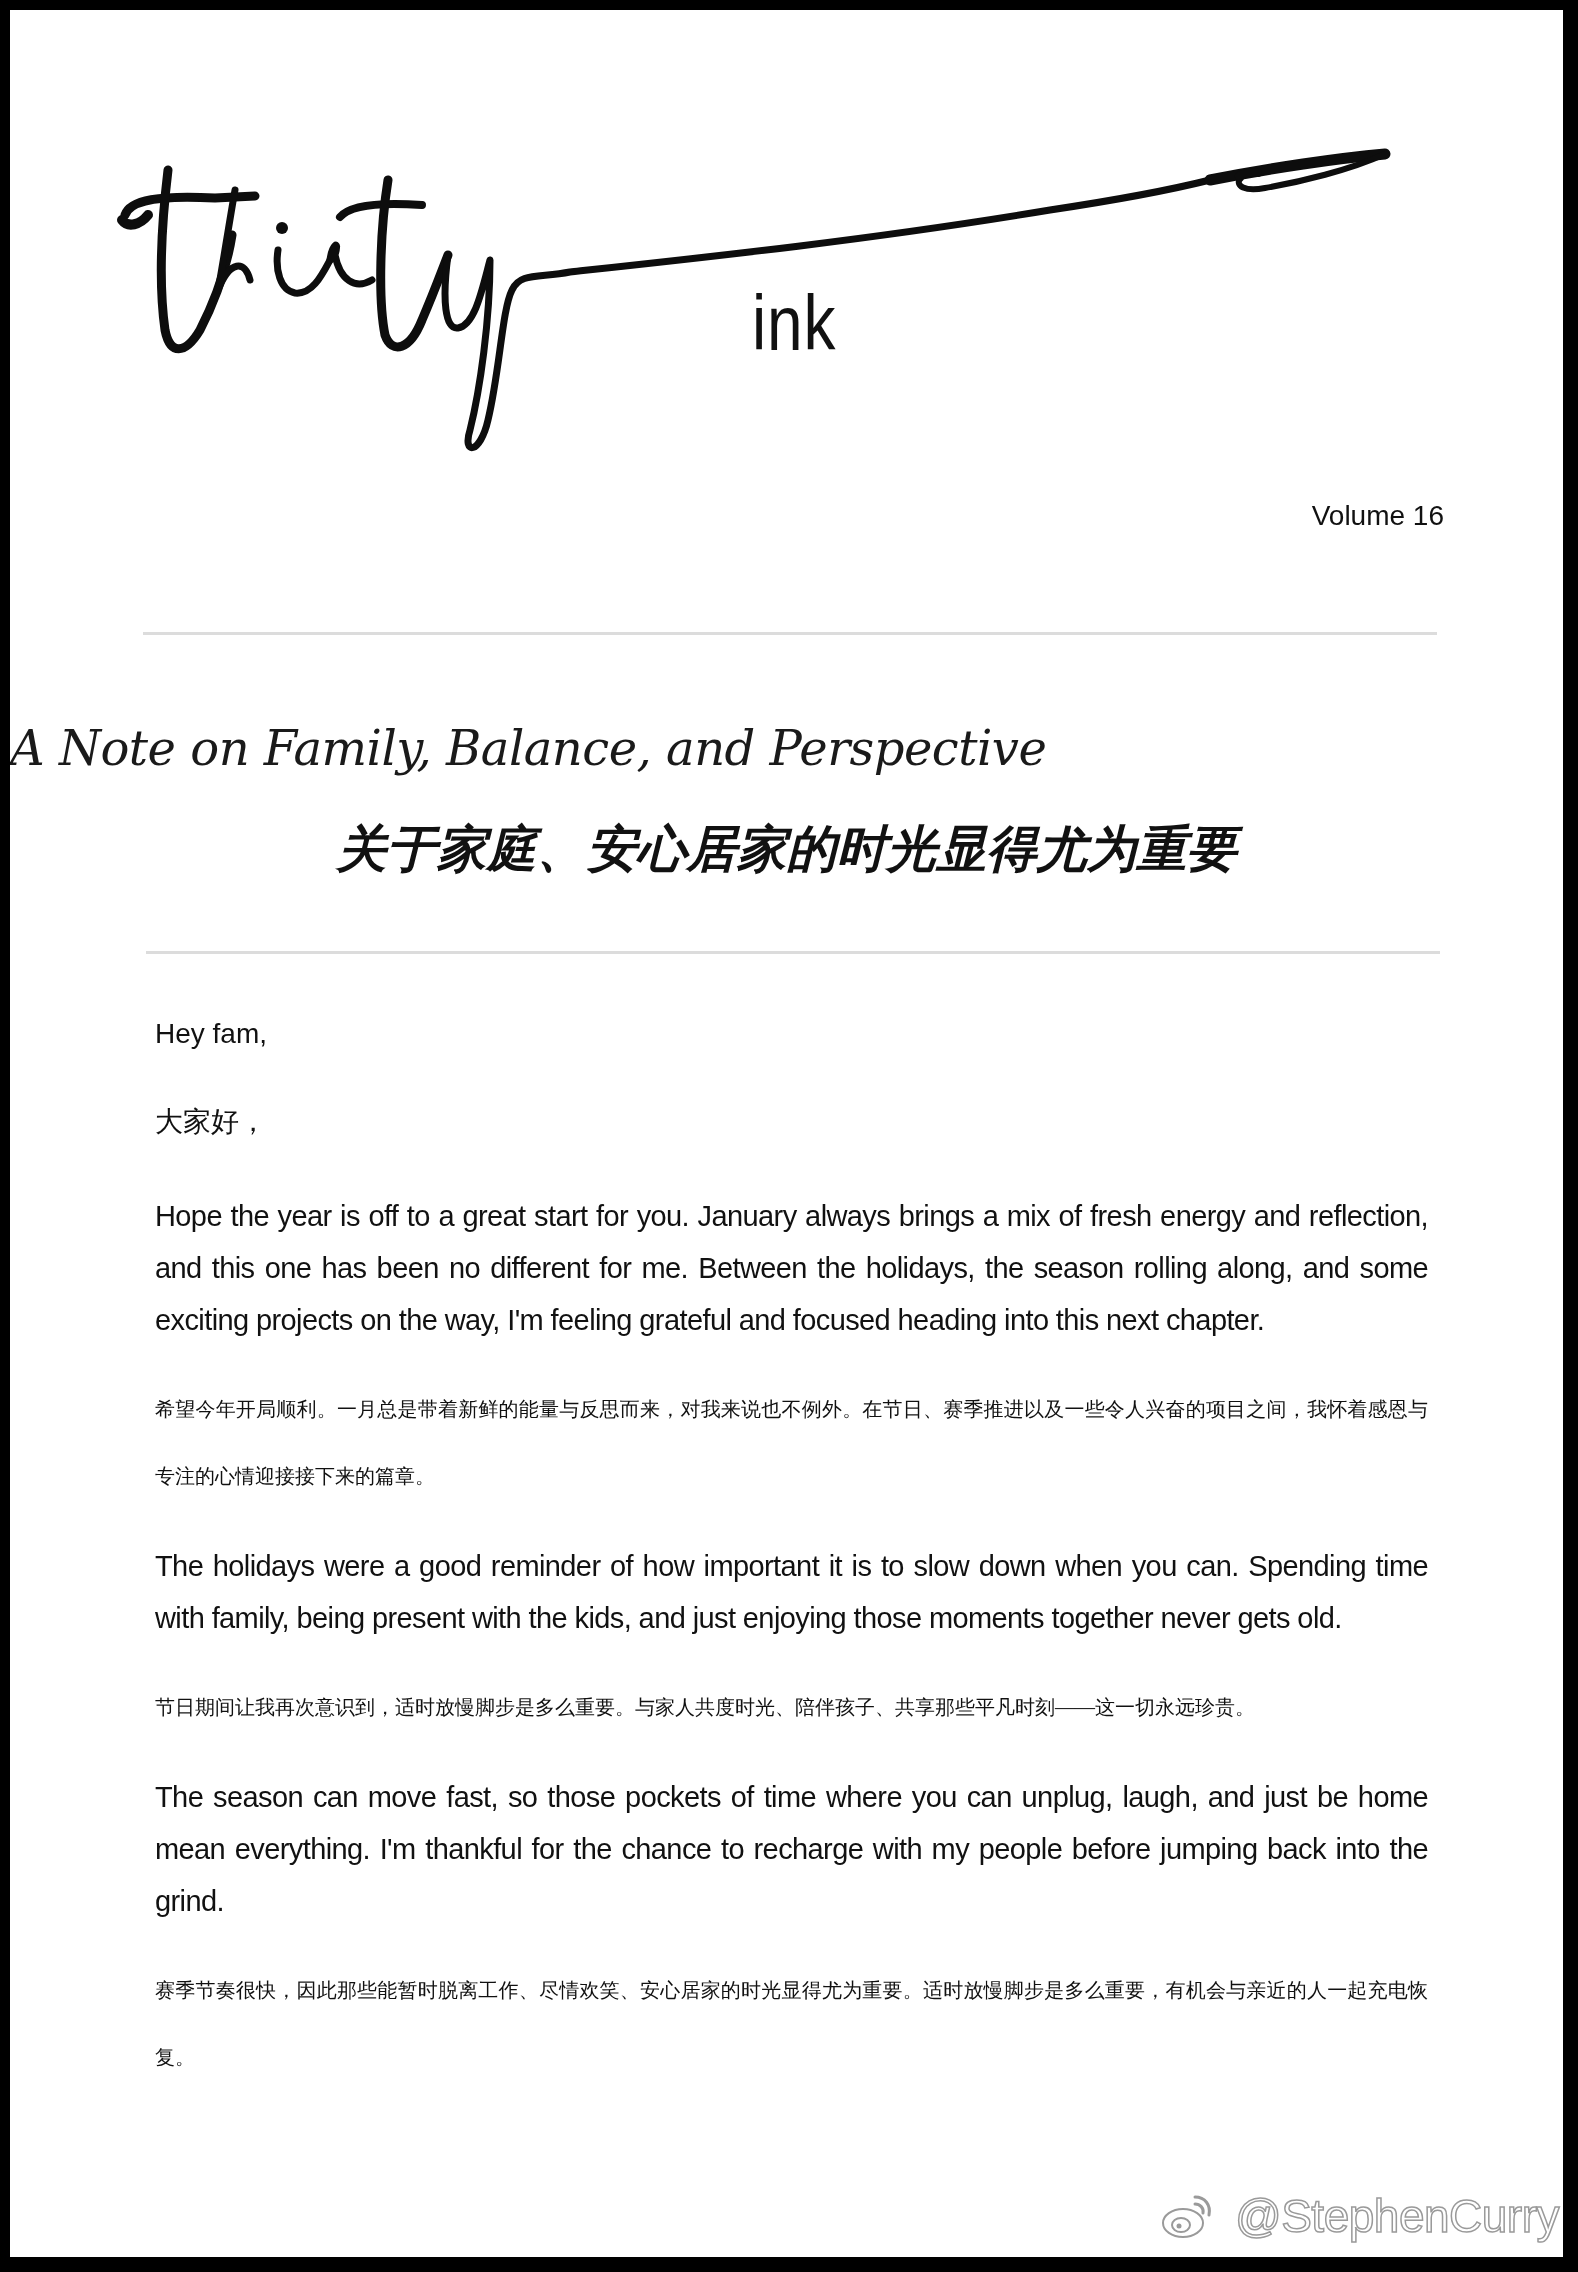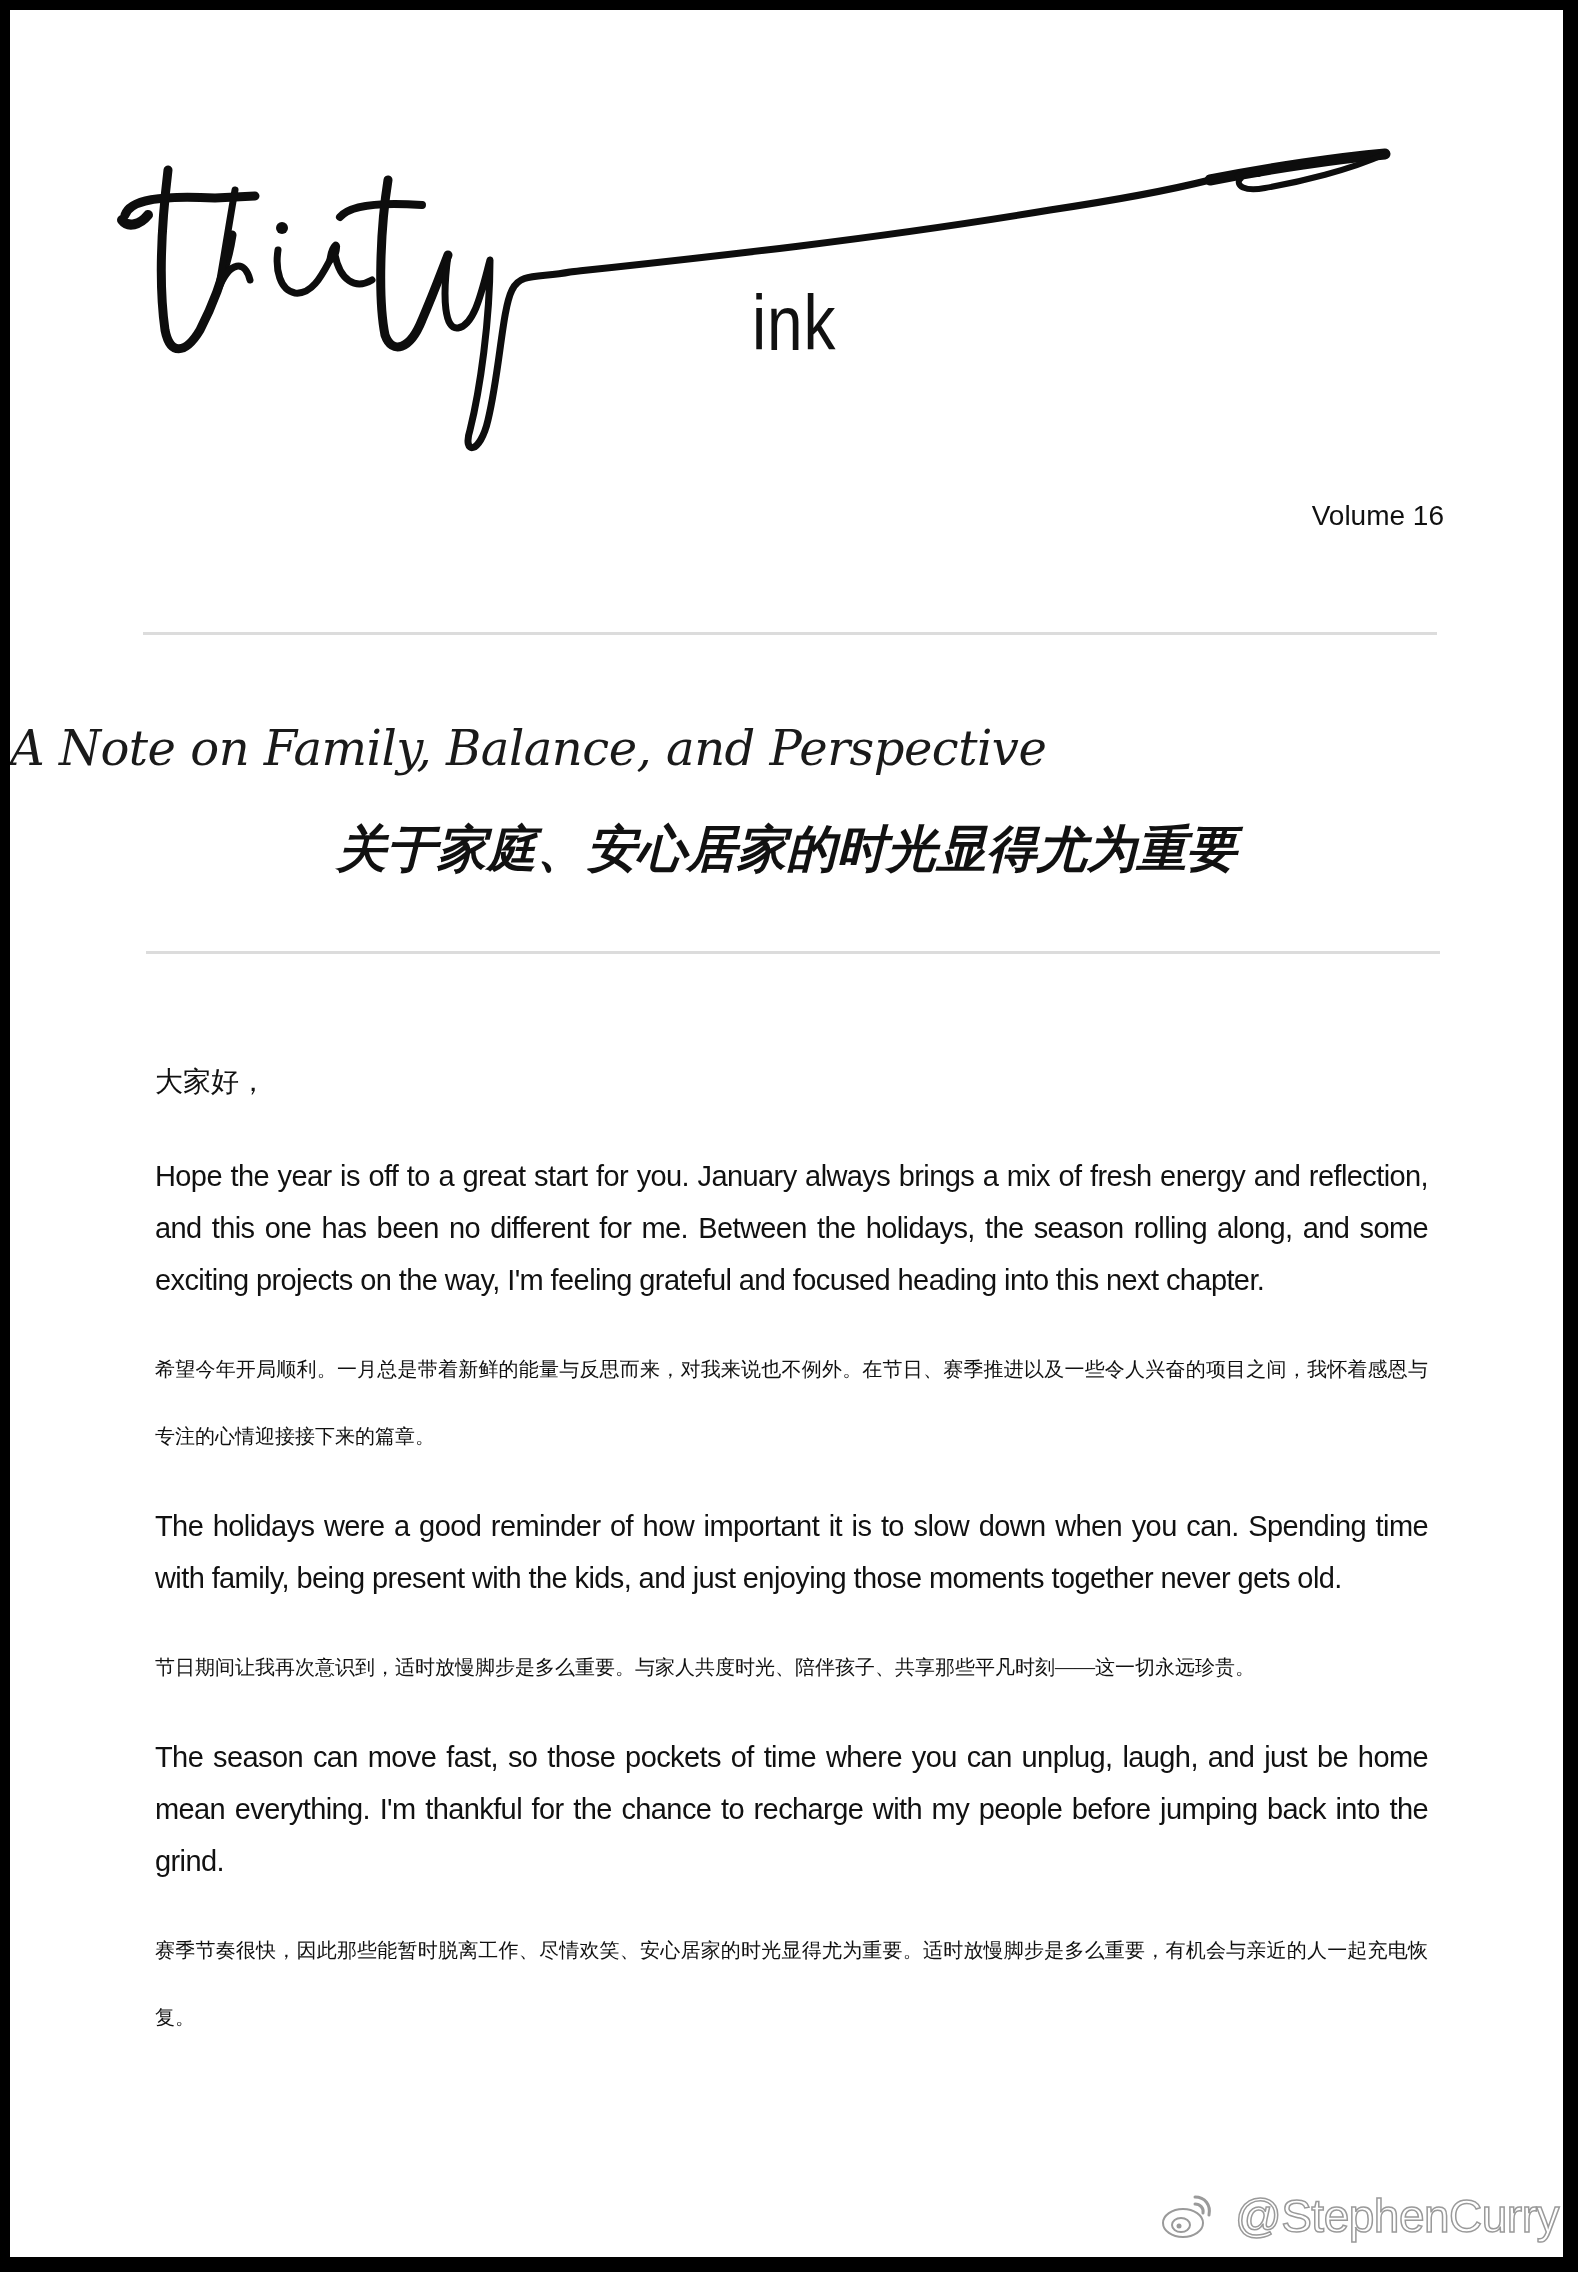--- a/index.html
+++ b/index.html
@@ -88,20 +88,21 @@
   <div class="volume">Volume 16</div>
 
   <div class="divider d1"></div>
 
   <div class="title-en">A Note on Family, Balance, and Perspective</div>
   <div class="title-zh">关于家庭、安心居家的时光显得尤为重要</div>
 
   <div class="divider d2"></div>
 
   <div class="body">
+    <p class="greet">Hey fam,</p>
     <div class="gap-s"></div>
     <p class="greet">大家好，</p>
     <div class="gap-s"></div>
     <p class="p-en">Hope the year is off to a great start for you. January always brings a mix of fresh energy and reflection, and this one has been no different for me. Between the holidays, the season rolling along, and some exciting projects on the way, I'm feeling grateful and focused heading into this next chapter.</p>
     <div class="gap-m"></div>
     <p class="p-zh">希望今年开局顺利。一月总是带着新鲜的能量与反思而来，对我来说也不例外。在节日、赛季推进以及一些令人兴奋的项目之间，我怀着感恩与专注的心情迎接接下来的篇章。</p>
     <div class="gap-m"></div>
     <p class="p-en">The holidays were a good reminder of how important it is to slow down when you can. Spending time with family, being present with the kids, and just enjoying those moments together never gets old.</p>
     <div class="gap-m"></div>
     <p class="p-zh">节日期间让我再次意识到，适时放慢脚步是多么重要。与家人共度时光、陪伴孩子、共享那些平凡时刻——这一切永远珍贵。</p>

